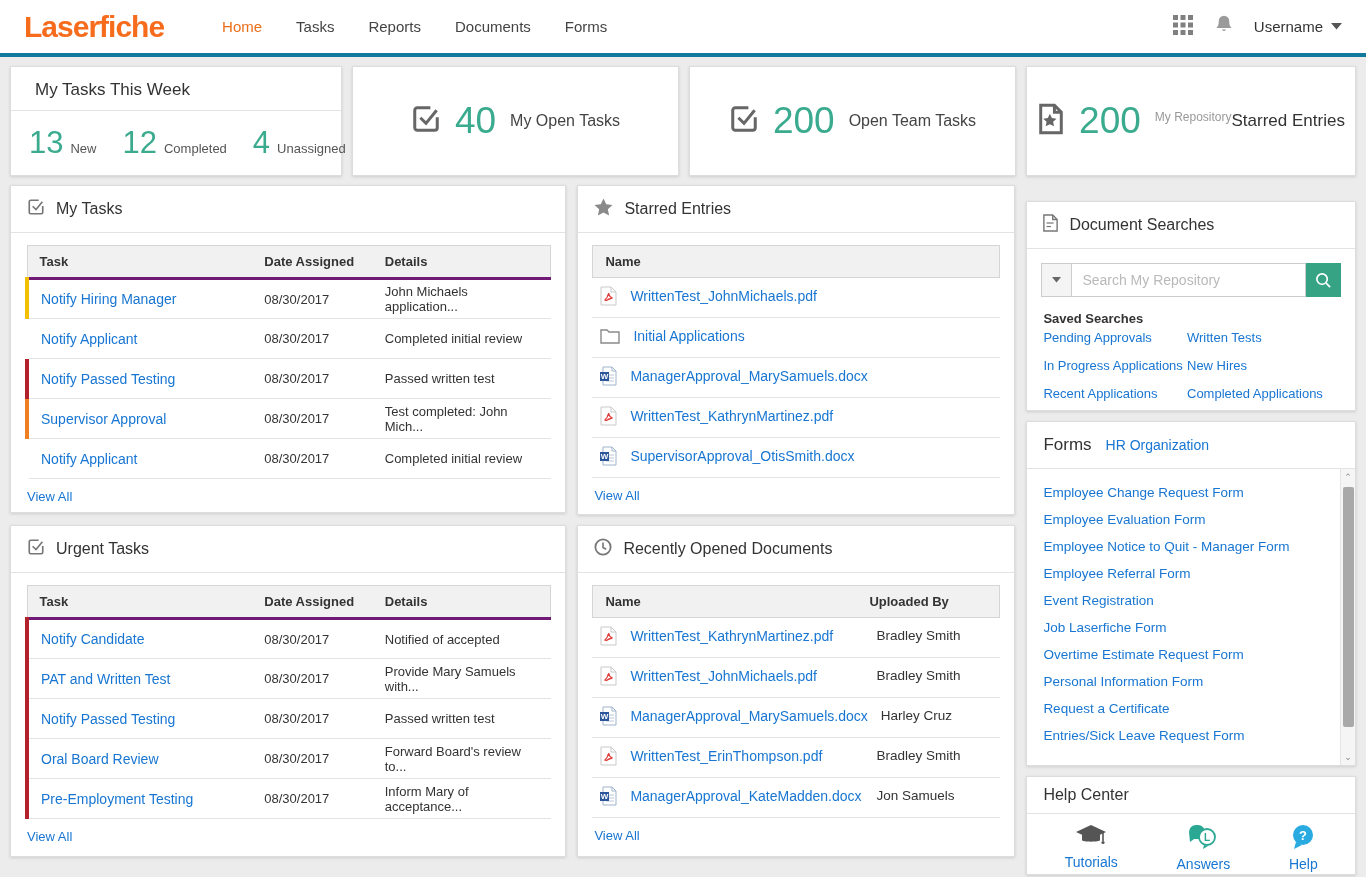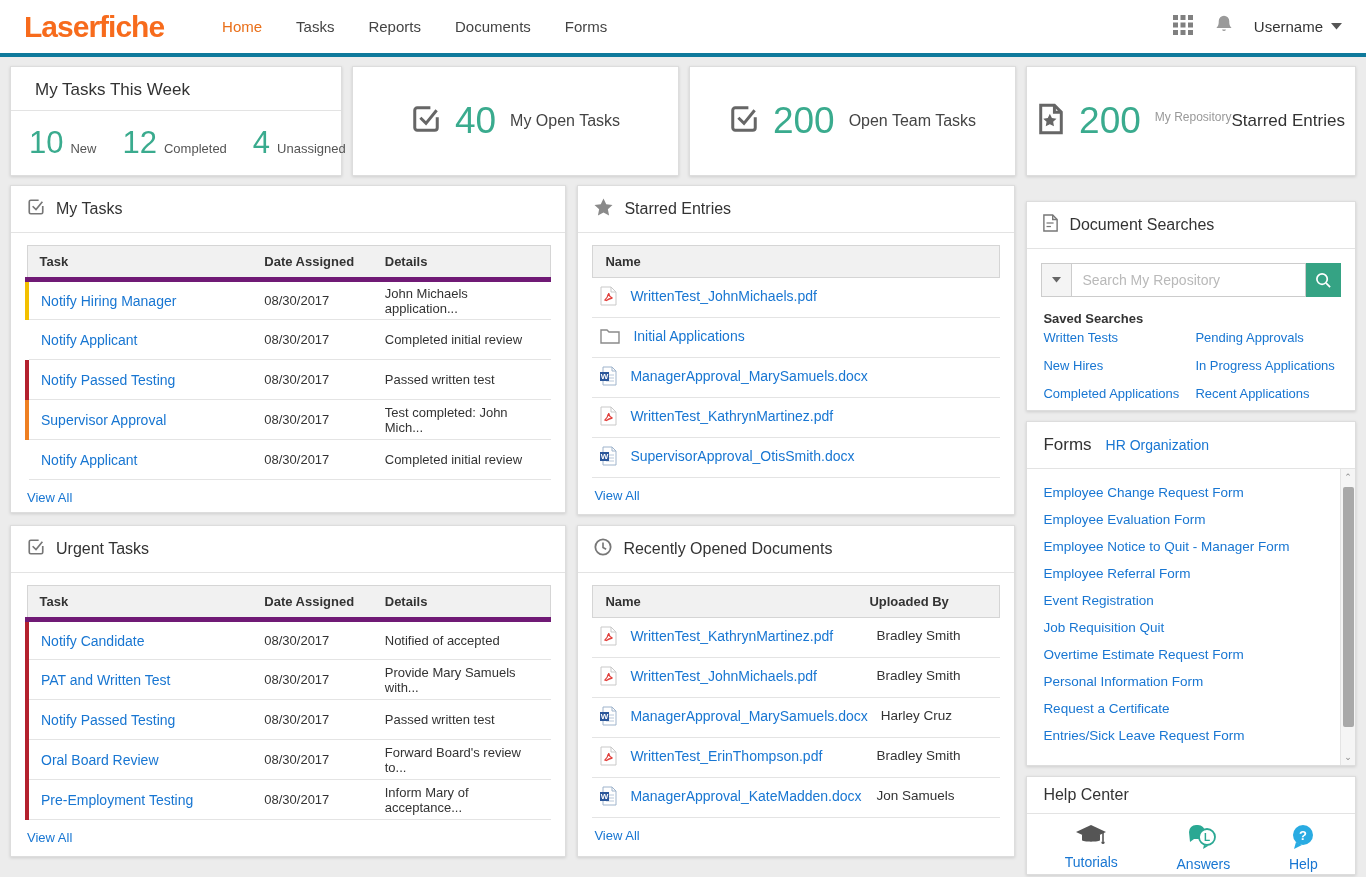--- a/index.html
+++ b/index.html
@@ -43,21 +43,21 @@
   .stat-main { font-size:17px; color:#333; }
 
   
   .panel-head { display:flex; align-items:center; gap:11px; padding:12px 16px;
     border-bottom:1px solid #e3e3e3; font-size:16px; color:#333; }
   .view-all { display:inline-block; margin:10px 16px; font-size:13px; color:#1876d2; text-decoration:none; cursor:pointer; }
   a.blue { color:#1876d2; text-decoration:none; cursor:pointer; }
 
   
   .task-table { width:calc(100% - 28px); margin:12px 14px 0; border-collapse:collapse; table-layout:fixed; }
-  .task-table th { background:#f1f1f1; border-top:1px solid #d5d5d5; border-bottom:5px solid #701a75;
+  .task-table th { background:#f1f1f1; border-top:1px solid #d5d5d5; border-bottom:3px solid #701a75;
     font-size:13px; color:#333; text-align:left; padding:8px 12px; font-weight:bold; }
   .task-table th:first-child { border-left:1px solid #d5d5d5; }
   .task-table th:last-child { border-right:1px solid #d5d5d5; }
   .task-table td { border-bottom:1px solid #e4e4e4; padding:0 12px; height:40px; font-size:13px; color:#333; }
   .task-table td:first-child { border-left:4px solid transparent; }
   tr.acc-yellow td:first-child { border-left-color:#f3c000; }
   tr.acc-red td:first-child { border-left-color:#b3212e; }
   tr.acc-orange td:first-child { border-left-color:#ee7f22; }
   .task-table a { font-size:14px; }
   .c-task { width:43%; } .c-date { width:23%; } .c-details { width:34%; }
@@ -150,21 +150,21 @@
   </div>
 </div>
 
 <div class="content">
 
   <div class="toprow">
     <div class="card stat-week">
       <div class="sw-title">My Tasks This Week</div>
       <div class="sw-stats">
         <span class="sw-item">
-            <span class="sw-num">10</span>
+            <span class="sw-num">13</span>
             <span class="sw-label">New</span>
           </span>
         <span class="sw-item">
             <span class="sw-num">12</span>
             <span class="sw-label">Completed</span>
           </span>
         <span class="sw-item">
             <span class="sw-num">4</span>
             <span class="sw-label">Unassigned</span>
           </span>
@@ -480,46 +480,46 @@
           <input class="search-input" type="text" placeholder="Search My Repository" style="">
           <button class="search-btn">
             <svg width="17" height="17" viewBox="0 0 18 18">
                 <circle cx="7.5" cy="7.5" r="5.5" fill="none" stroke="#fff" stroke-width="1.8"></circle>
                 <line x1="11.8" y1="11.8" x2="16" y2="16" stroke="#fff" stroke-width="1.8"></line>
               </svg>
           </button>
         </div>
         <div class="saved-title">Saved Searches</div>
         <div class="saved-grid">
+          <div class="saved-col two">
+            <a class="blue">Pending Approvals</a>
+            <a class="blue">In Progress Applications</a>
+            <a class="blue">Recent Applications</a>
+          </div>
           <div class="saved-col one">
             <a class="blue">Written Tests</a>
             <a class="blue">New Hires</a>
             <a class="blue">Completed Applications</a>
-          </div>
-          <div class="saved-col two">
-            <a class="blue">Pending Approvals</a>
-            <a class="blue">In Progress Applications</a>
-            <a class="blue">Recent Applications</a>
           </div>
         </div>
       </div>
 
       <div class="card p-forms">
         <div class="forms-head">
           <span class="forms-title">Forms</span>
           <a class="blue forms-org">HR Organization</a>
         </div>
         <div class="forms-body">
           <ul class="forms-list">
             <li><a class="blue">Employee Change Request Form</a></li>
             <li><a class="blue">Employee Evaluation Form</a></li>
             <li><a class="blue">Employee Notice to Quit - Manager Form</a></li>
             <li><a class="blue">Employee Referral Form</a></li>
             <li><a class="blue">Event Registration</a></li>
-            <li><a class="blue">Job Requisition Quit</a></li>
+            <li><a class="blue">Job Laserfiche Form</a></li>
             <li><a class="blue">Overtime Estimate Request Form</a></li>
             <li><a class="blue">Personal Information Form</a></li>
             <li><a class="blue">Request a Certificate</a></li>
             <li><a class="blue">Entries/Sick Leave Request Form</a></li>
           </ul>
           <div class="scrollbar">
             <div class="scroll-arrow">⌃</div>
             <div class="scroll-thumb"></div>
             <div class="scroll-arrow down">⌄</div>
           </div>

